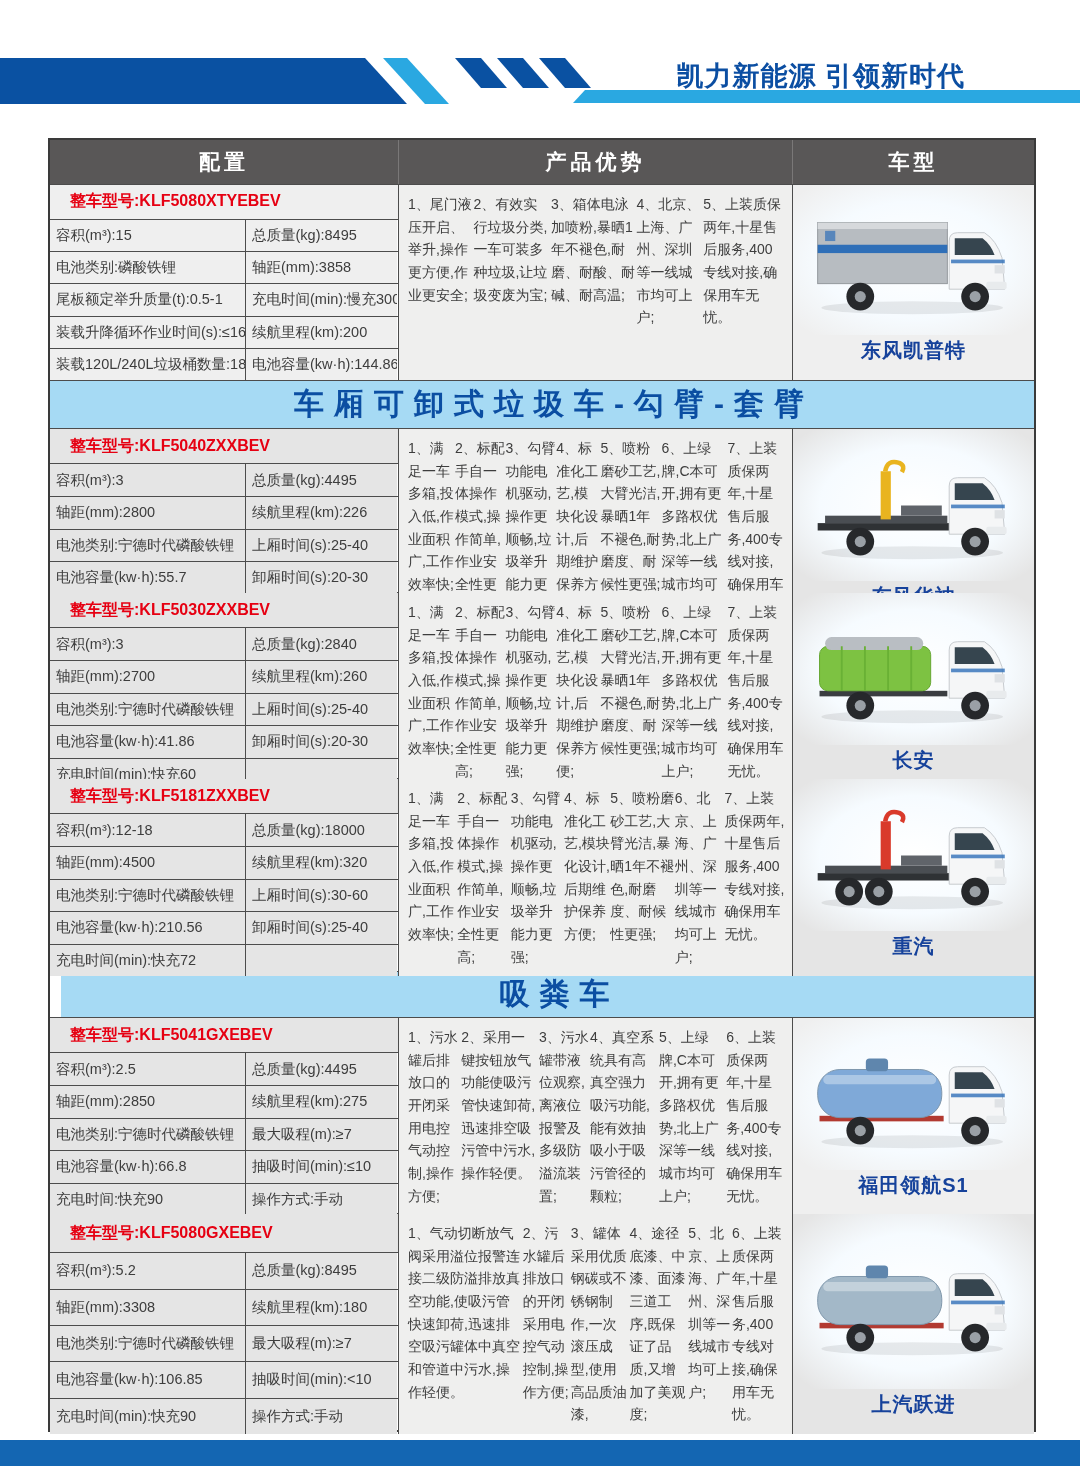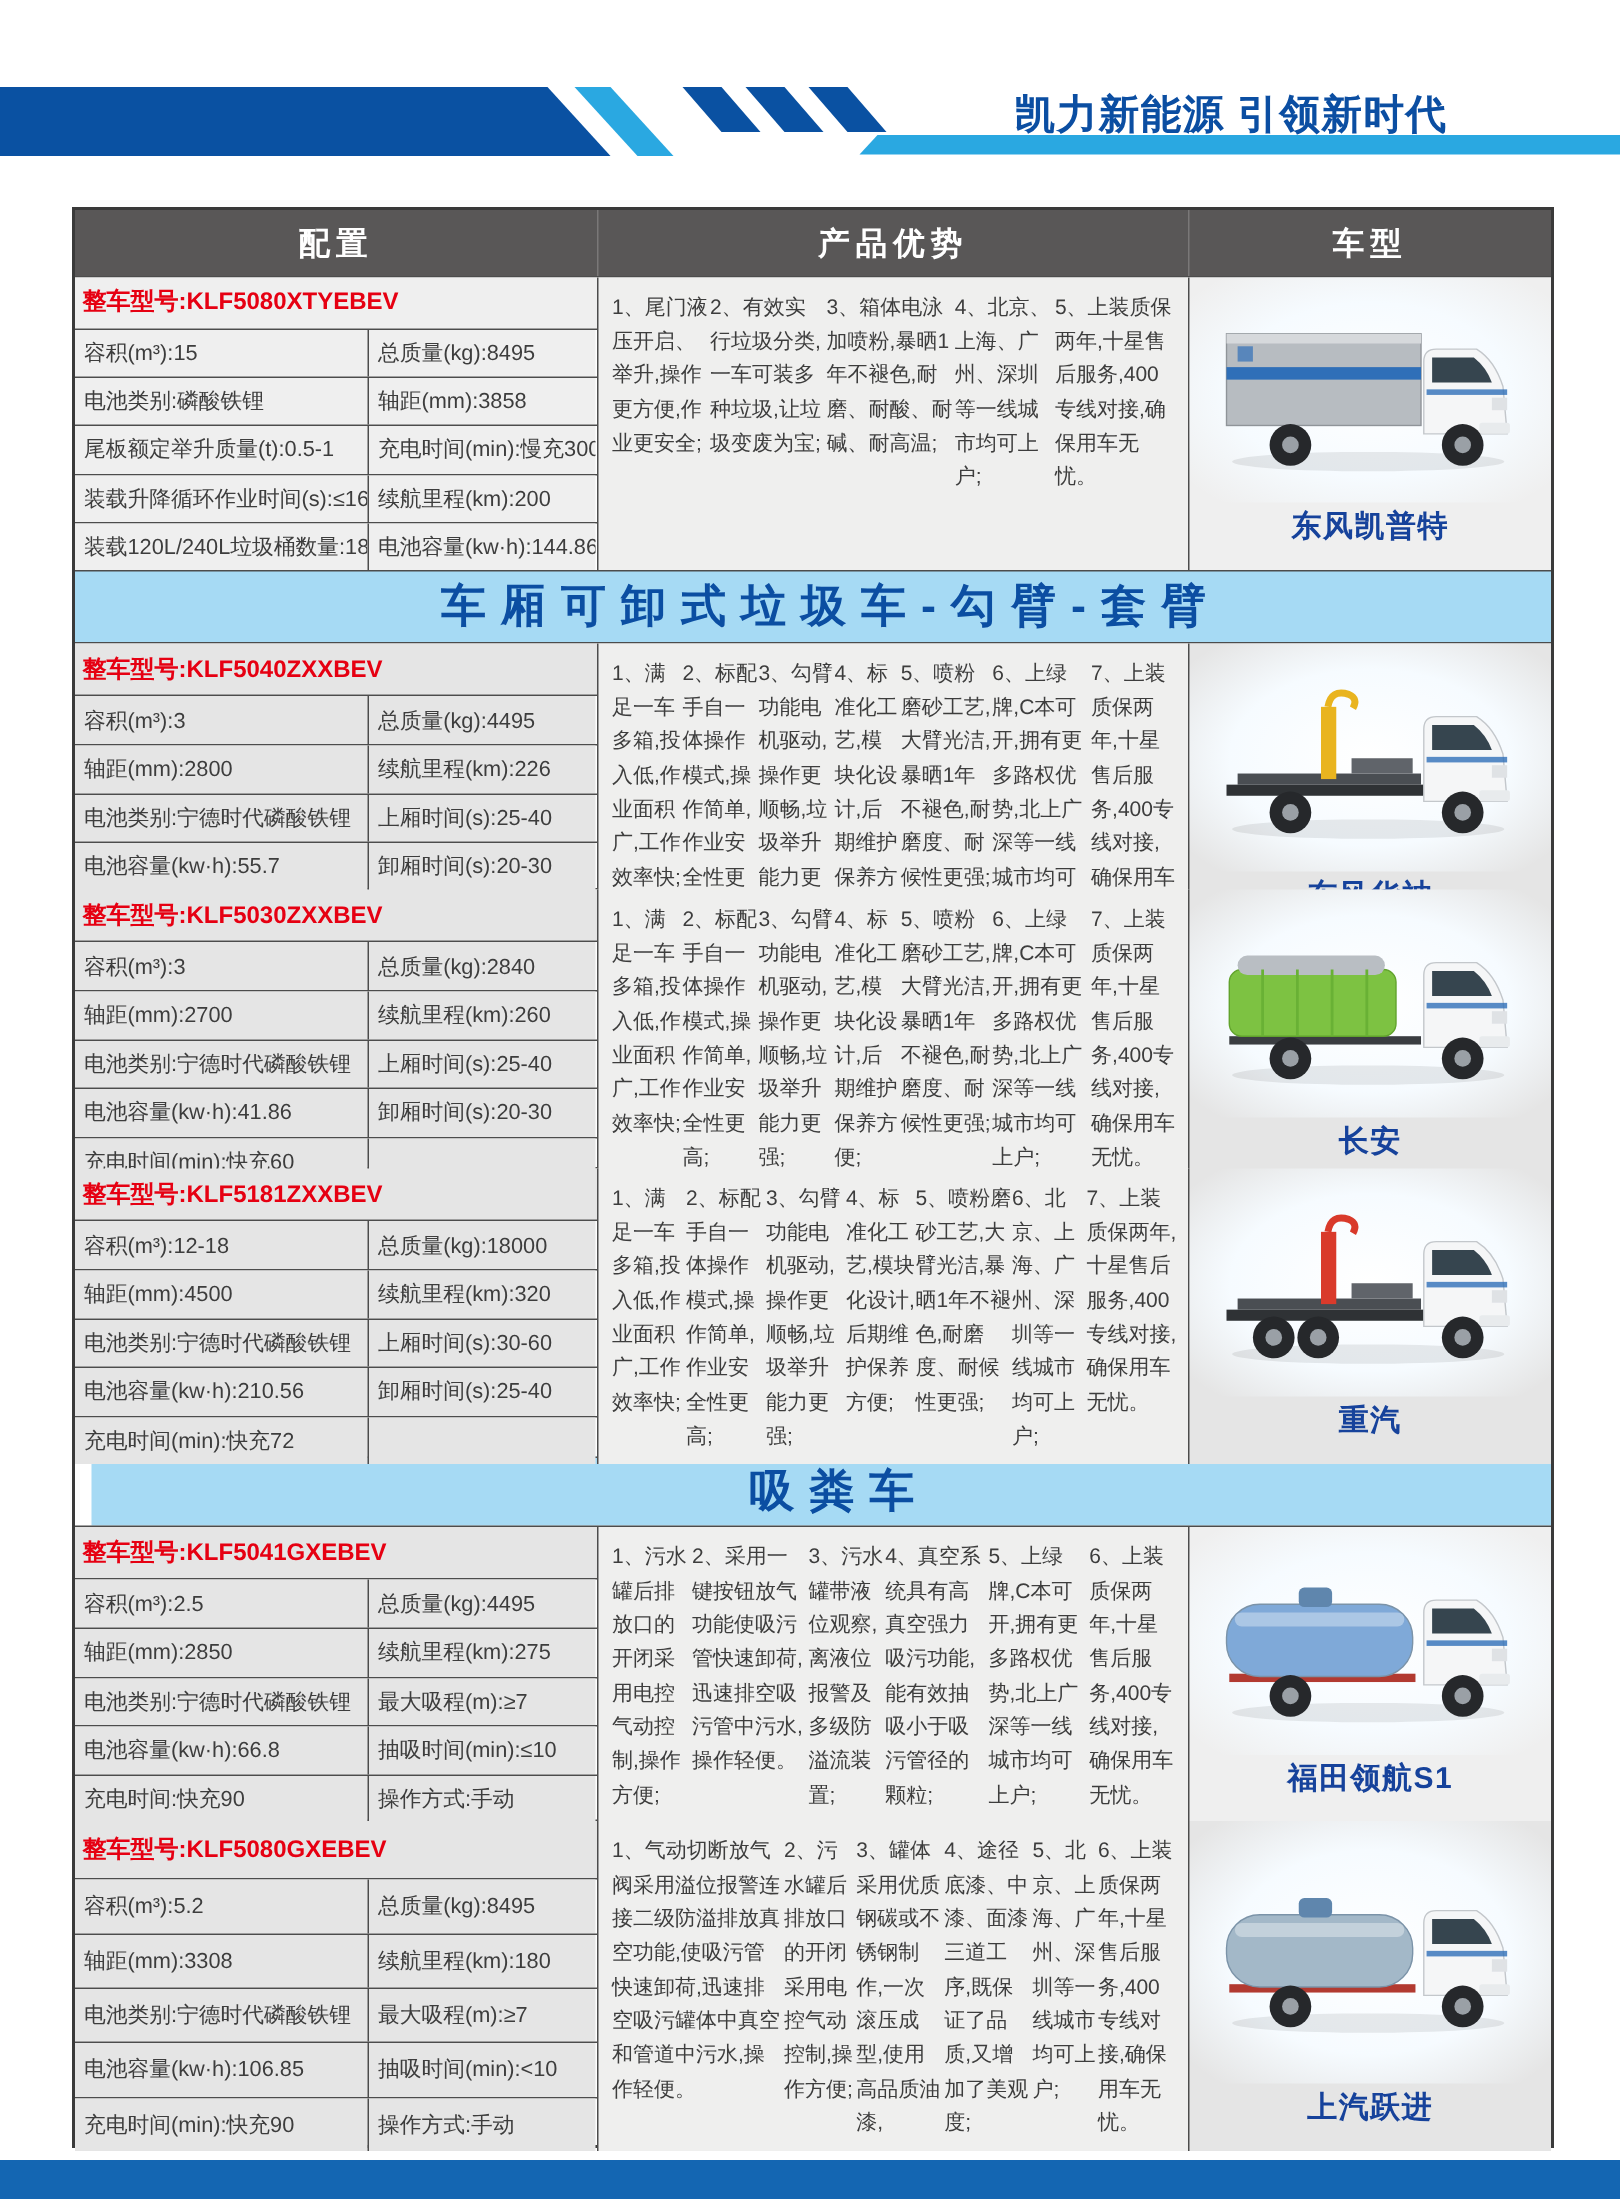--- a/index.html
+++ b/index.html
@@ -23,21 +23,21 @@
   .th + .th{border-left:1px solid #7a7878;}
 
   .row-block{border-top:1px solid #4c4c4c;}
   .band{display:flex;align-items:center;justify-content:center;background:#a6daf4;
         color:#0b4ea2;font-weight:bold;font-size:30px;letter-spacing:10px;padding-left:24px;}
   .section{display:grid;grid-template-columns:348px 394px 242px;}
   .col + .col{border-left:1px solid #4c4c4c;}
 
   
   .col-config{display:grid;grid-template-rows:1.05fr 1fr 1fr 1fr 1fr 1fr;}
-  .cell-model{display:flex;align-items:center;padding-left:5px;color:#e60012;font-weight:bold;
+  .cell-model{display:flex;align-items:center;padding-left:20px;color:#e60012;font-weight:bold;
         font-size:16px;white-space:nowrap;overflow:hidden;}
   .spec-row{display:grid;grid-template-columns:195px 152px;border-top:1px solid #4c4c4c;}
   .spec-cell{display:flex;align-items:center;padding-left:6px;padding-right:2px;font-size:14.5px;
         color:#3d3d3d;white-space:nowrap;overflow:hidden;}
   .spec-cell.right{border-left:1px solid #4c4c4c;}
 
   
   .t-gray{background:#efefef;}
   .t-blue{background:#e5e5e5;}
 

